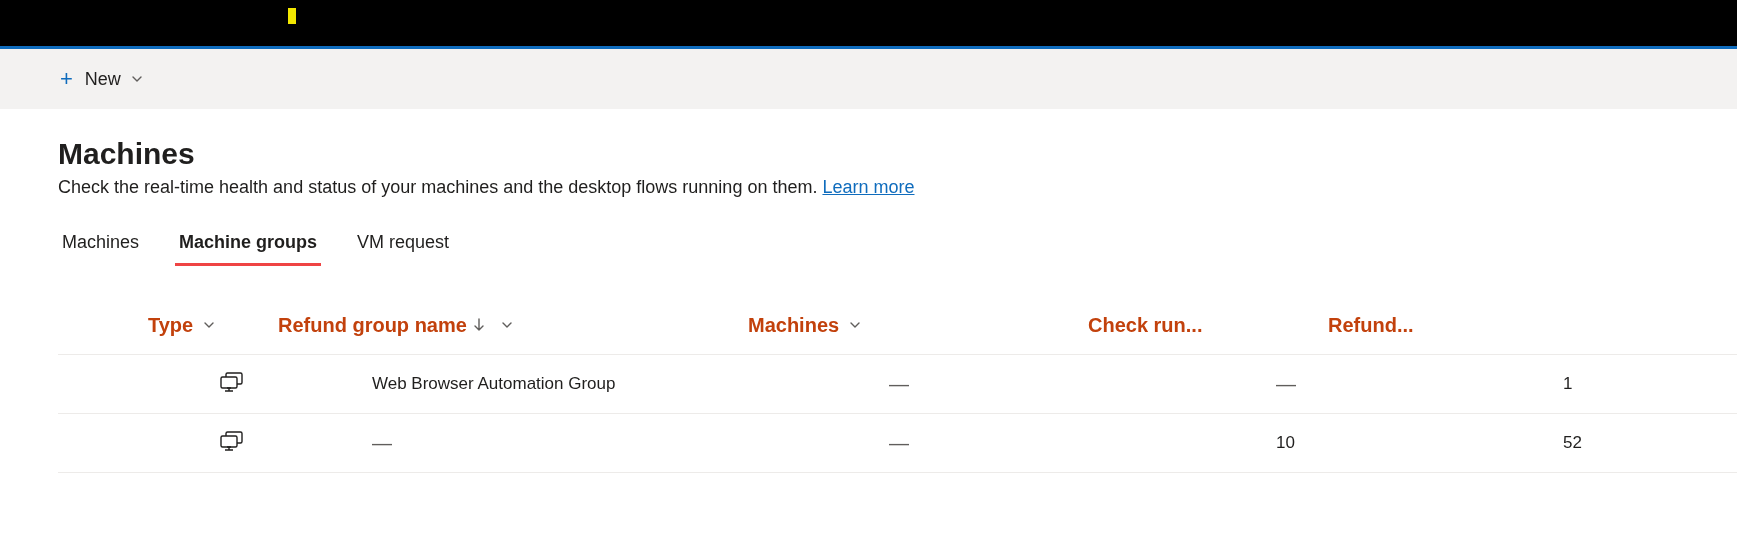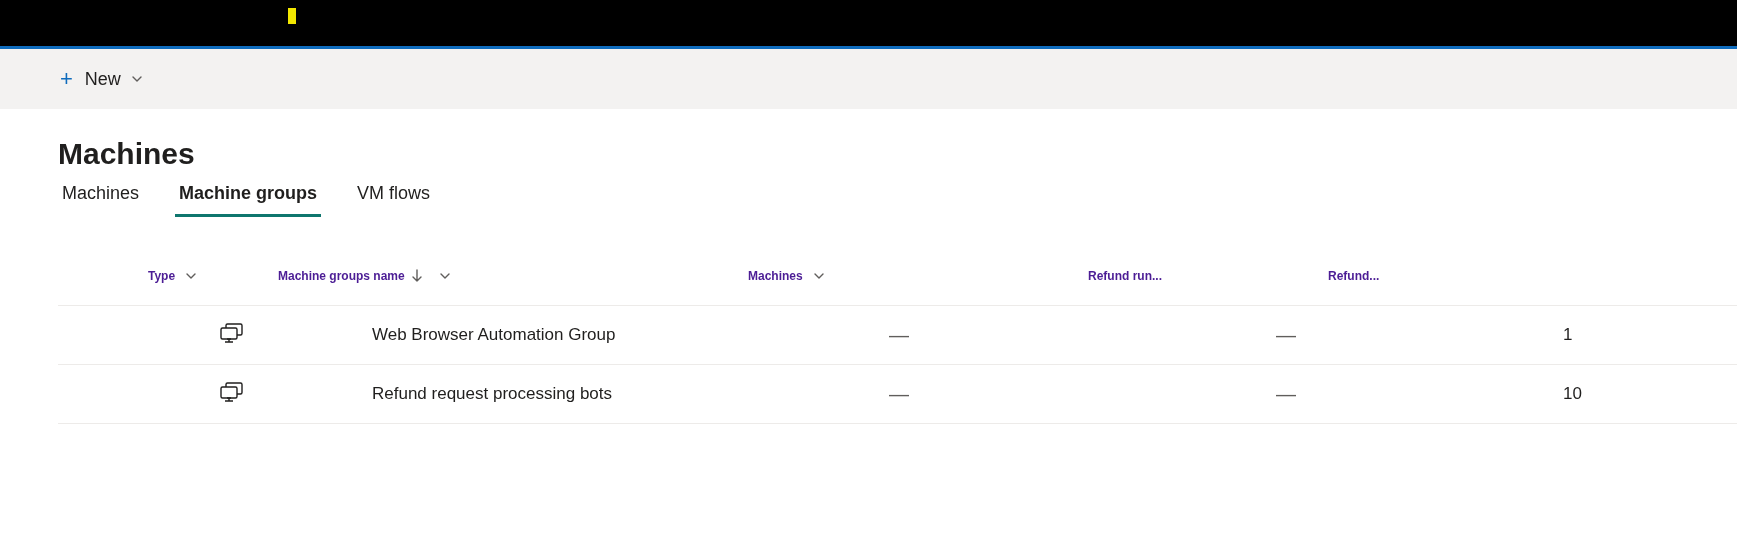--- a/index.html
+++ b/index.html
@@ -88,37 +88,37 @@
   }
   .tab {
     font-size: 18px;
     padding: 6px 4px 10px 4px;
     color: #201f1e;
     cursor: pointer;
     border-bottom: 3px solid transparent;
   }
   .tab.active {
     font-weight: 600;
-    border-bottom: 3px solid #0f766e;
+    border-bottom: 3px solid #ef4444;
   }
 
   .grid {
     width: 100%;
   }
   .grid-header, .grid-row {
     display: grid;
     grid-template-columns: 90px 130px 470px 340px 240px 140px 140px;
     align-items: center;
     height: 58px;
     border-bottom: 1px solid #edebe9;
   }
   .grid-header {
-    font-size: 12px;
+    font-size: 20px;
     font-weight: 600;
-    color: #4c1d95;
+    color: #c2410c;
   }
   .grid-row {
     font-size: 17px;
     color: #201f1e;
     gap: 47px;
   }
   .col-header {
     display: flex;
     align-items: center;
     white-space: nowrap;
@@ -155,61 +155,64 @@
     <span class="chev">
       <svg viewBox="0 0 12 12" fill="none">
           <path d="M2 4 L6 8 L10 4" stroke-width="1.4" stroke-linecap="round" stroke-linejoin="round"></path>
         </svg>
     </span>
   </div>
 </div>
 
 <div class="content">
   <h1 class="page-title">Machines</h1>
+  <div class="subtitle">
+    <span>Check the real-time health and status of your machines and the desktop flows running on them. </span><a href="#">Learn more</a>
+  </div>
 
   <div class="tabs">
     <div class="tab">Machines</div>
     <div class="tab active">Machine groups</div>
-    <div class="tab">VM flows</div>
+    <div class="tab">VM request</div>
   </div>
 
   <div class="grid">
     <div class="grid-header">
       <div></div>
       <div class="col-header">
         <span>Type</span>
         <span class="chev">
           <svg viewBox="0 0 12 12" fill="none">
               <path d="M2 4 L6 8 L10 4" stroke-width="1.4" stroke-linecap="round" stroke-linejoin="round"></path>
             </svg>
         </span>
       </div>
       <div class="col-header">
-        <span>Machine groups name</span>
+        <span>Refund group name</span>
         <span class="sort-arrow">
           <svg viewBox="0 0 12 14" fill="none">
               <path d="M6 1 V12 M2 8 L6 12 L10 8" stroke-width="1.4" stroke-linecap="round" stroke-linejoin="round"></path>
             </svg>
         </span>
         <span class="chev">
           <svg viewBox="0 0 12 12" fill="none">
               <path d="M2 4 L6 8 L10 4" stroke-width="1.4" stroke-linecap="round" stroke-linejoin="round"></path>
             </svg>
         </span>
       </div>
       <div class="col-header">
         <span>Machines</span>
         <span class="chev">
           <svg viewBox="0 0 12 12" fill="none">
               <path d="M2 4 L6 8 L10 4" stroke-width="1.4" stroke-linecap="round" stroke-linejoin="round"></path>
             </svg>
         </span>
       </div>
       <div class="col-header">
-        <span>Refund run...</span>
+        <span>Check run...</span>
       </div>
       <div class="col-header">
         <span>Refund...</span>
       </div>
     </div>
 
     <div class="grid-row">
       <div></div>
       <div class="icon-cell">
         <span class="mg-icon">
@@ -231,21 +234,20 @@
       <div></div>
       <div class="icon-cell">
         <span class="mg-icon">
           <svg viewBox="0 0 26 22">
               <rect x="7" y="2" width="16" height="11" rx="1.5"></rect>
               <rect x="2" y="6" width="16" height="11" rx="1.5" fill="#fff"></rect>
               <path d="M8 17 L12 17 M10 17 L10 20 M6 20 L14 20"></path>
             </svg>
         </span>
       </div>
-      <div class="cell">Refund request processing bots</div>
       <div class="cell dash">—</div>
       <div class="cell dash">—</div>
       <div class="cell">10</div>
       <div class="cell">52</div>
     </div>
 
   </div>
 </div>
 
 </body></html>

